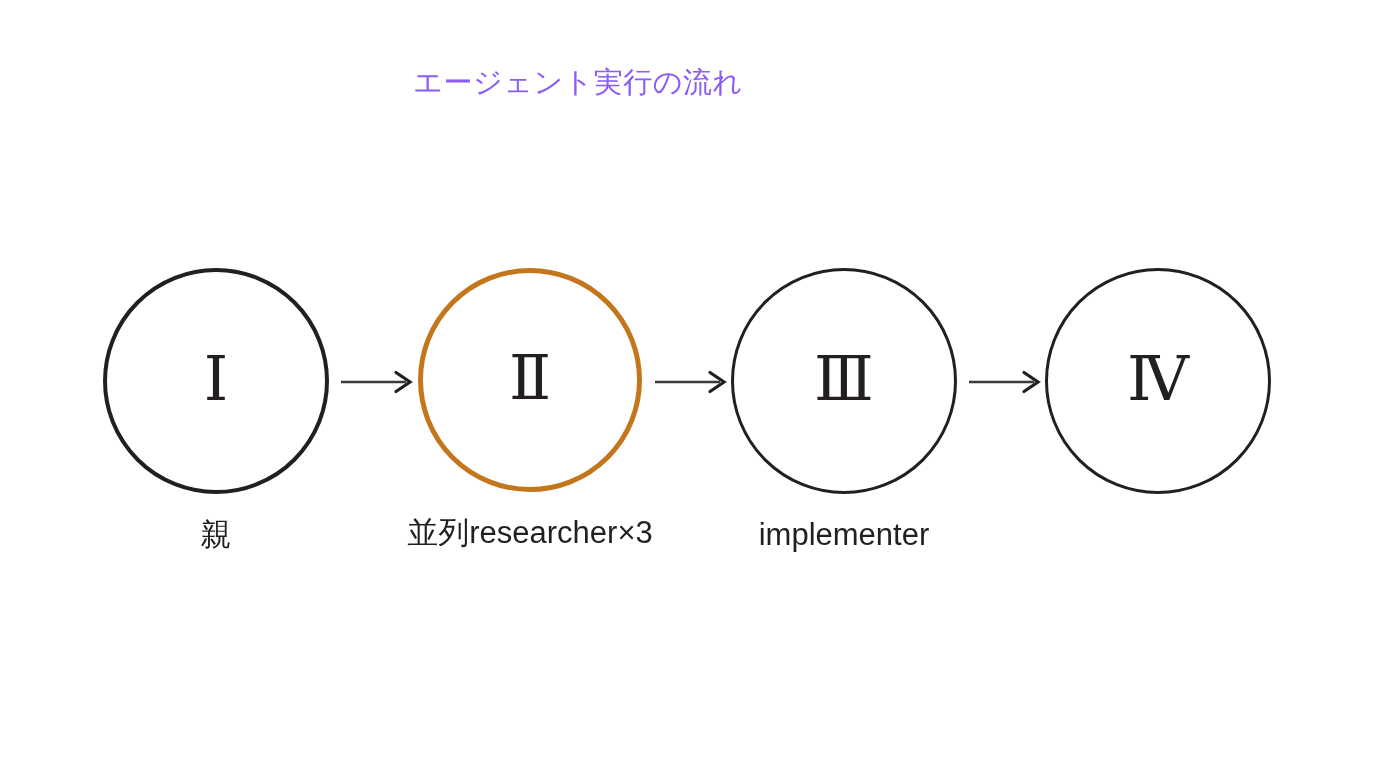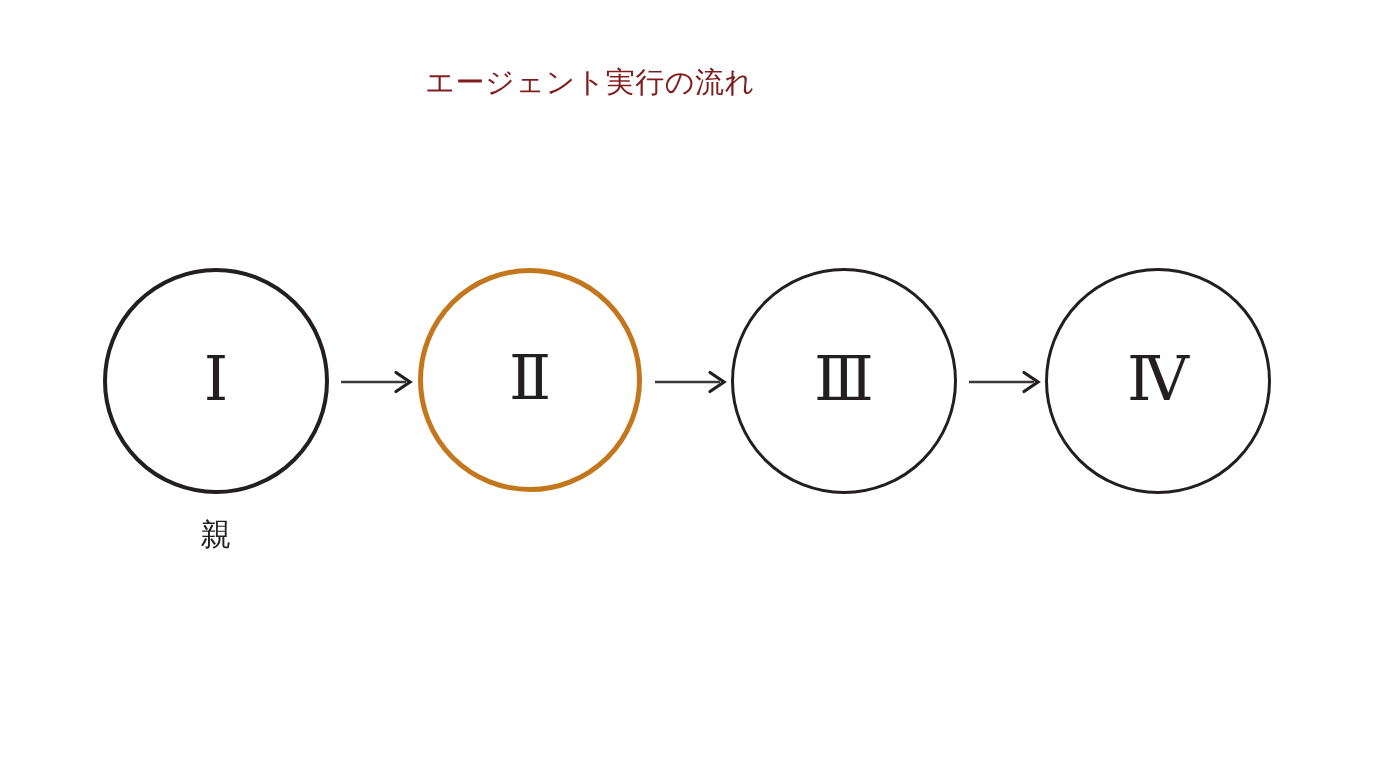--- a/index.html
+++ b/index.html
@@ -27,24 +27,23 @@
   
   .slide-title {
     position: absolute;
     left: 0;
     top: 64px;
     width: 1156px;
     text-align: center;
     font-size: 29px;
     line-height: 1.25;
     letter-spacing: 0.5px;
-    color: #7f1d1d;
+    color: #8b5cf6;
     font-weight: 400;
     white-space: nowrap;
-    padding-left: 12px;
   }
 
   
   .flow {
     position: absolute;
     left: 0;
     top: 268px;
     width: 1376px;
     height: 300px;
   }
@@ -140,33 +139,35 @@
       <svg width="76" height="28" viewBox="0 0 76 28" aria-hidden="true">
         <path d="M1 14 H66" stroke="#3a3a38" stroke-width="2.4" fill="none" stroke-linecap="butt"></path>
         <path d="M56 4.5 L70 14 L56 23.5" stroke="#231f20" stroke-width="3.2" fill="none" stroke-linecap="round" stroke-linejoin="miter"></path>
       </svg>
     </div>
 
     <div class="node node-2">
       <div class="circle accent" style="border-color: rgb(195, 118, 28);">
         <span class="numeral">Ⅱ</span>
       </div>
+      <div class="node-label">並列researcher×3</div>
     </div>
 
     <div class="arrow arrow-2">
       <svg width="76" height="28" viewBox="0 0 76 28" aria-hidden="true">
         <path d="M1 14 H66" stroke="#3a3a38" stroke-width="2.4" fill="none" stroke-linecap="butt"></path>
         <path d="M56 4.5 L70 14 L56 23.5" stroke="#231f20" stroke-width="3.2" fill="none" stroke-linecap="round" stroke-linejoin="miter"></path>
       </svg>
     </div>
 
     <div class="node node-3">
       <div class="circle thin" style="border-color: rgb(35, 31, 32);">
         <span class="numeral">Ⅲ</span>
       </div>
+      <div class="node-label">implementer</div>
     </div>
 
     <div class="arrow arrow-3">
       <svg width="76" height="28" viewBox="0 0 76 28" aria-hidden="true">
         <path d="M1 14 H66" stroke="#3a3a38" stroke-width="2.4" fill="none" stroke-linecap="butt"></path>
         <path d="M56 4.5 L70 14 L56 23.5" stroke="#231f20" stroke-width="3.2" fill="none" stroke-linecap="round" stroke-linejoin="miter"></path>
       </svg>
     </div>
 
     <div class="node node-4">

